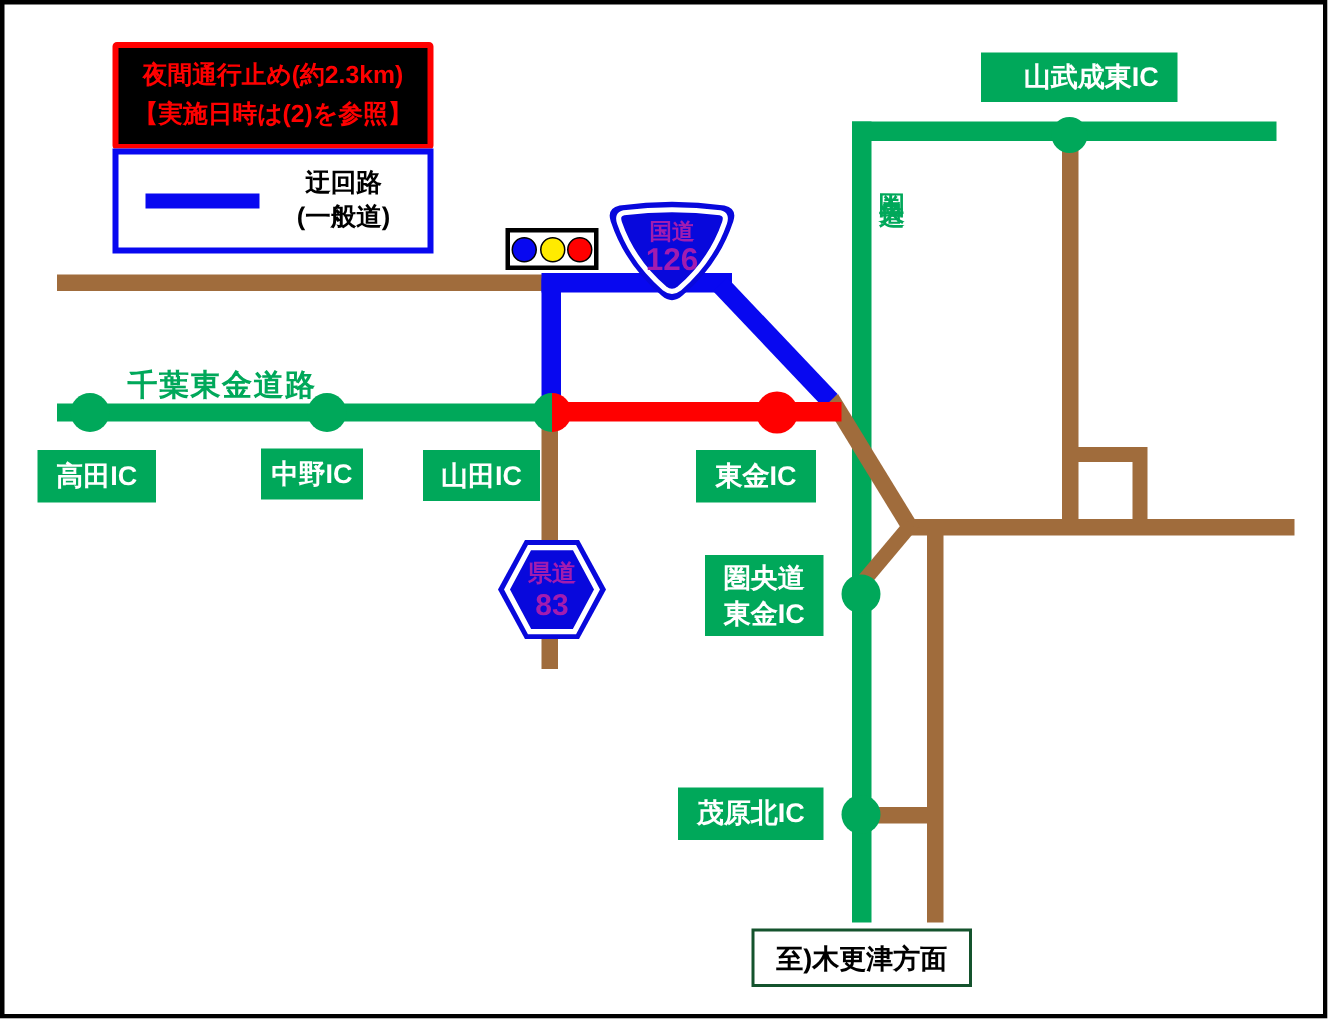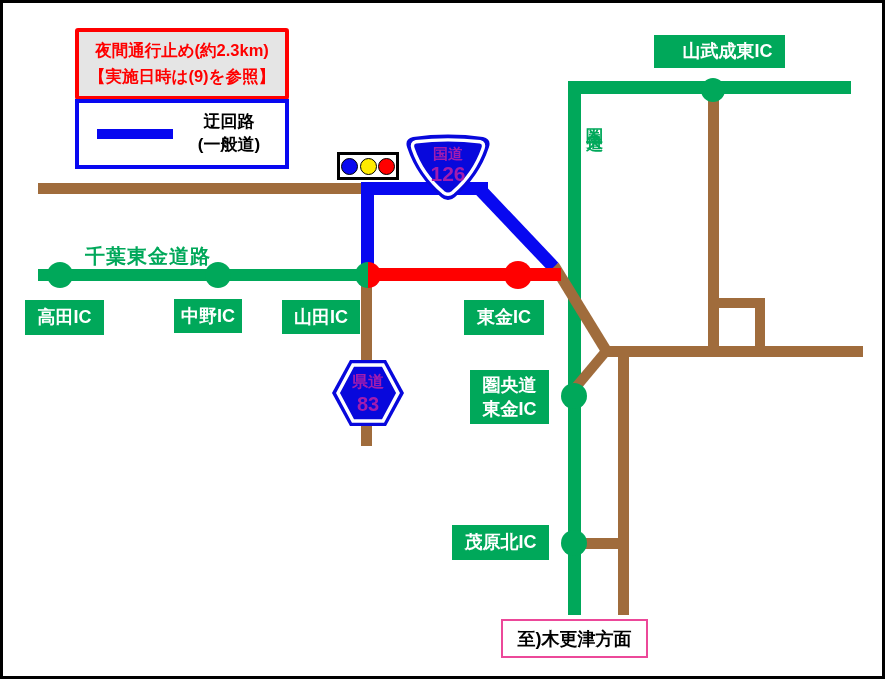--- a/index.html
+++ b/index.html
@@ -18,30 +18,30 @@
   .diag{transform-origin:0 50%;}
   
   .node{position:absolute;border-radius:50%;z-index:6;}
   .node.green-node{background:var(--road_green);}
   .node.red-node{background:var(--closure_red);}
   .node.half-node{background:linear-gradient(90deg,var(--road_green) 50%,var(--closure_red) 50%);}
   
   .warnbox{
     position:absolute;left:72px;top:25px;width:206px;height:64px;border:4px solid var(--closure_red);
     border-radius:3px;display:flex;flex-direction:column;justify-content:center;align-items:center;
-    color:var(--closure_red);font-weight:bold;font-size:16.5px;line-height:1.55;z-index:8;background:#e5e5e5;white-space:nowrap;
+    color:var(--closure_red);font-weight:bold;font-size:16.5px;line-height:1.55;z-index:8;background:#000000;white-space:nowrap;
   }
   .legendbox{
     position:absolute;left:72px;top:96px;width:206px;height:62px;border:4px solid var(--detour_blue);
     display:flex;flex-direction:row;align-items:center;z-index:8;background:#fff;
   }
   .legend-swatch{width:76px;height:10px;background:var(--detour_blue);margin-left:18px;flex:none;}
   .legend-text{flex:1;text-align:center;font-weight:bold;font-size:17px;color:#000;line-height:1.35;}
   .destbox{
-    position:absolute;left:498px;top:616px;width:143px;height:35px;border:2px solid #ec4899;background:#fff;
+    position:absolute;left:498px;top:616px;width:143px;height:35px;border:2px solid #14532d;background:#fff;
     display:flex;align-items:center;justify-content:center;font-size:18px;font-weight:bold;color:#000;z-index:7;white-space:nowrap;
   }
   
   .iclabel{
     position:absolute;background:var(--road_green);color:var(--label_text);
     display:flex;flex-direction:column;align-items:center;justify-content:center;
     font-weight:bold;font-size:18px;line-height:1.35;z-index:7;white-space:nowrap;
   }
   
   .roadname{position:absolute;color:var(--road_green);z-index:7;white-space:nowrap;}
@@ -96,21 +96,21 @@
   <div class="node green-node" style="left:44px;top:259px;width:26px;height:26px;"></div>
   <div class="node green-node" style="left:202px;top:259px;width:26px;height:26px;"></div>
   <div class="node half-node" style="left:352px;top:259px;width:26px;height:26px;"></div>
   <div class="node red-node" style="left:501px;top:258px;width:28px;height:28px;"></div>
   <div class="node green-node" style="left:698px;top:75px;width:24px;height:24px;"></div>
   <div class="node green-node" style="left:558px;top:380px;width:26px;height:26px;"></div>
   <div class="node green-node" style="left:558px;top:527px;width:26px;height:26px;"></div>
 
   <div class="warnbox">
     <div>夜間通行止め(約2.3km)</div>
-    <div>【実施日時は(9)を参照】</div>
+    <div>【実施日時は(2)を参照】</div>
   </div>
 
   <div class="legendbox">
     <div class="legend-swatch"></div>
     <div class="legend-text">
       <div>迂回路</div>
       <div>(一般道)</div>
     </div>
   </div>
 

